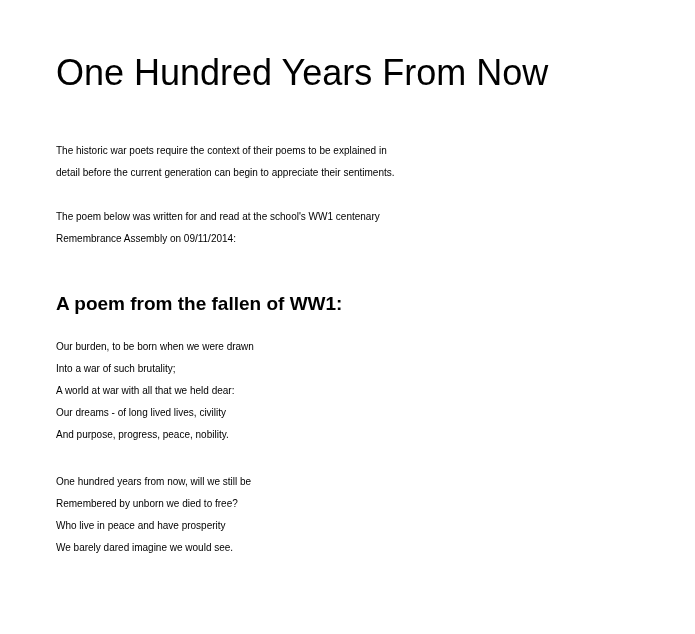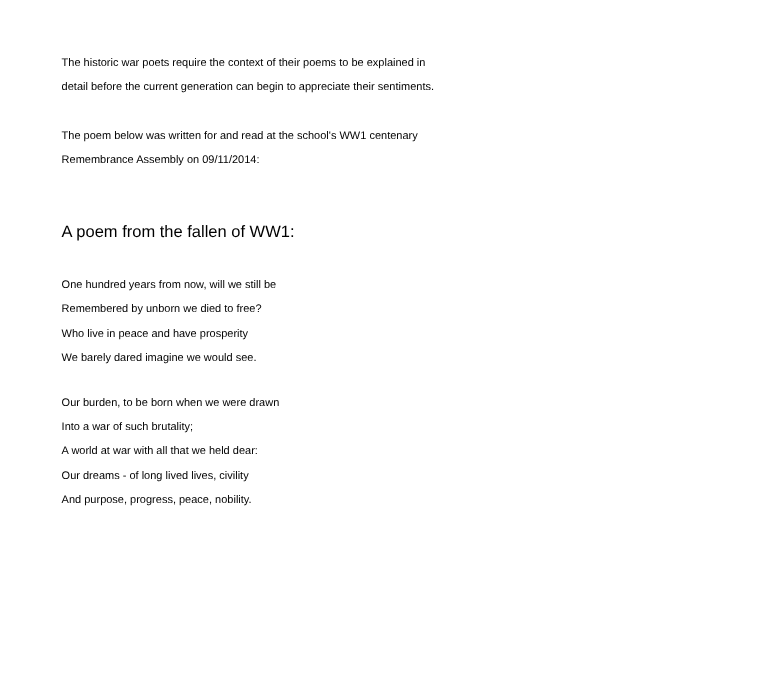--- a/index.html
+++ b/index.html
@@ -32,48 +32,49 @@
     margin: 0;
     white-space: pre-line;
   }
   .intro {
     margin-top: 47px;
   }
   .context {
     margin-top: 22px;
   }
   h2.poem-heading {
-    font-size: 15px;
+    font-size: 19px;
     line-height: 26px;
-    font-weight: 400;
+    font-weight: 700;
     margin: 41px 0 0 0;
   }
   .stanza-1 {
     margin-top: 25px;
   }
   .stanza-2 {
     margin-top: 19px;
   }
 </style>
 </head>
 <body style="background: rgb(255, 255, 255); color: rgb(0, 0, 0);">
 
 <main class="doc">
+  <h1 class="title">One Hundred Years From Now</h1>
 
   <p class="para intro">The historic war poets require the context of their poems to be explained in
 detail before the current generation can begin to appreciate their sentiments.</p>
 
   <p class="para context">The poem below was written for and read at the school's WW1 centenary
 Remembrance Assembly on 09/11/2014:</p>
 
   <h2 class="poem-heading">A poem from the fallen of WW1:</h2>
 
-  <p class="para stanza-1">One hundred years from now, will we still be
-Remembered by unborn we died to free?
-Who live in peace and have prosperity
-We barely dared imagine we would see.</p>
-
   <p class="para stanza-2">Our burden, to be born when we were drawn
 Into a war of such brutality;
 A world at war with all that we held dear:
 Our dreams - of long lived lives, civility
 And purpose, progress, peace, nobility.</p>
+
+  <p class="para stanza-1">One hundred years from now, will we still be
+Remembered by unborn we died to free?
+Who live in peace and have prosperity
+We barely dared imagine we would see.</p>
 </main>
 
 </body></html>

